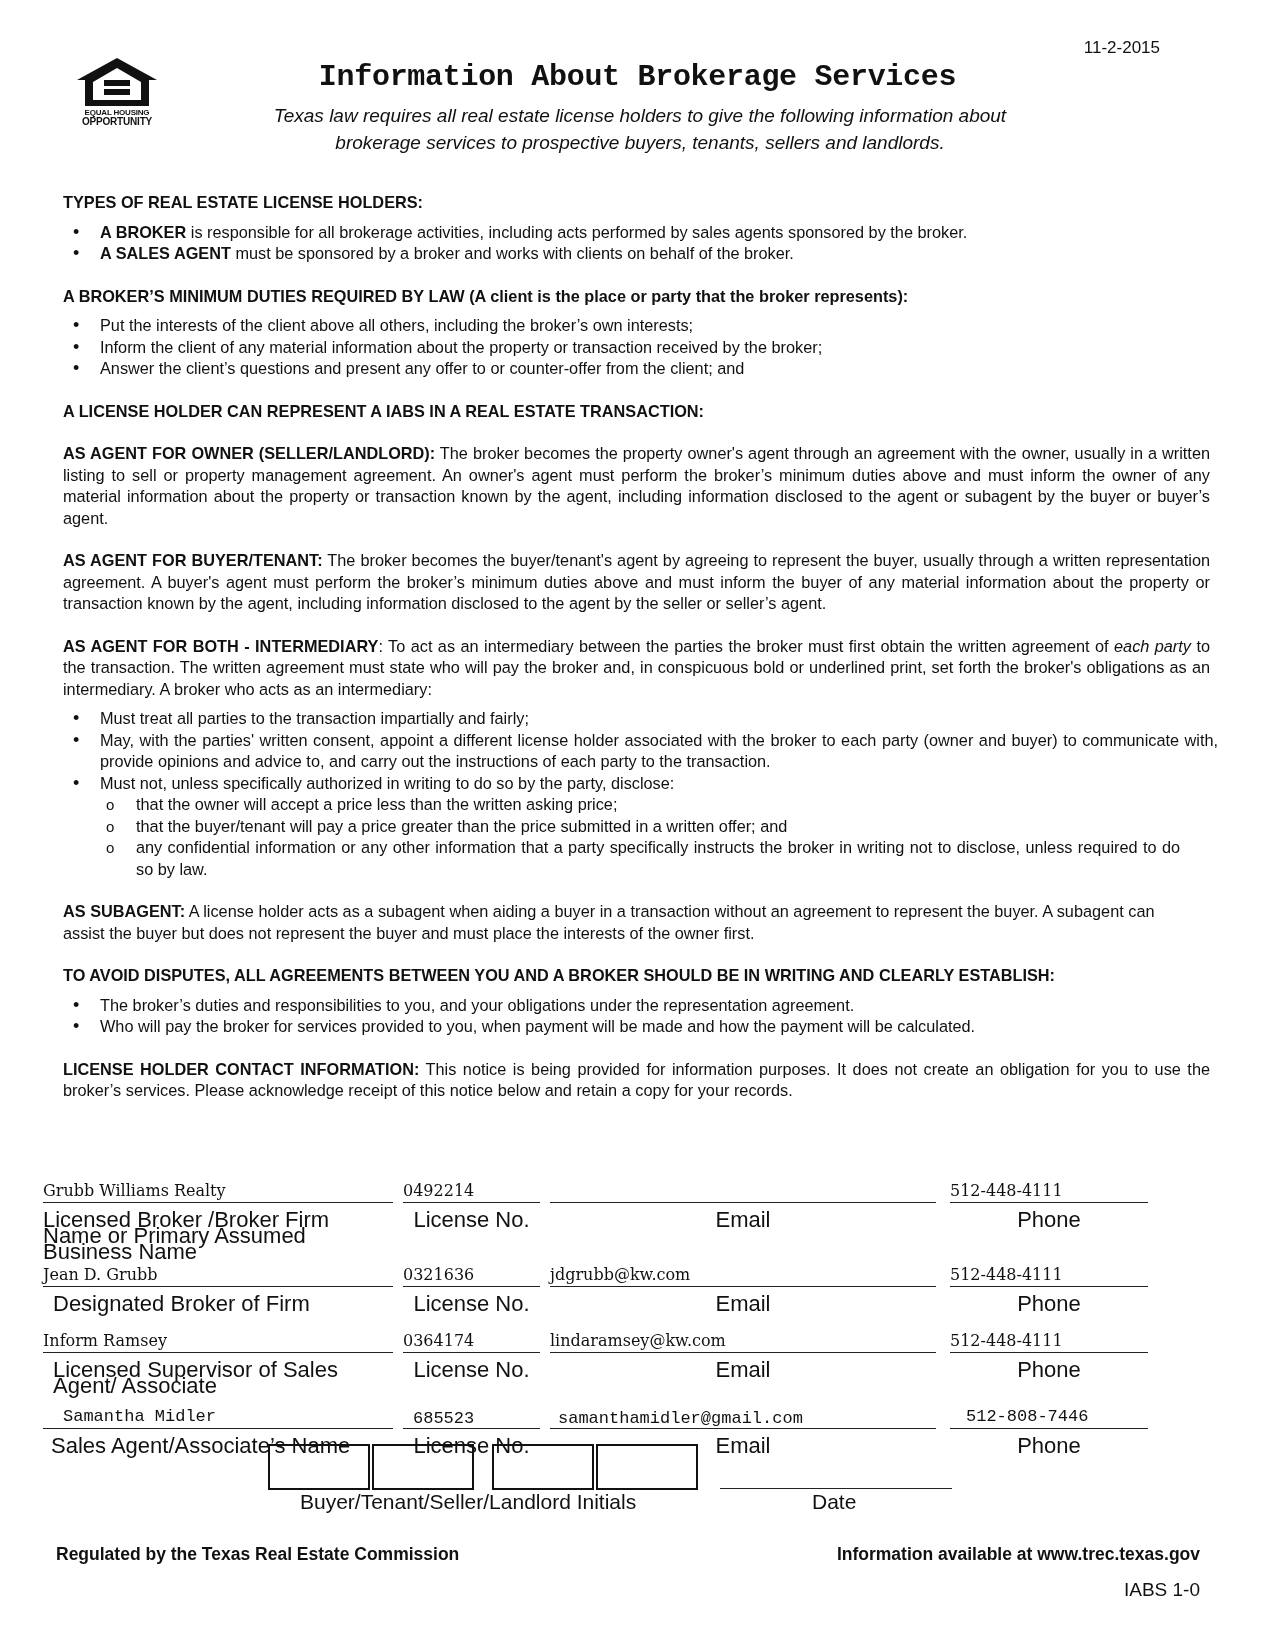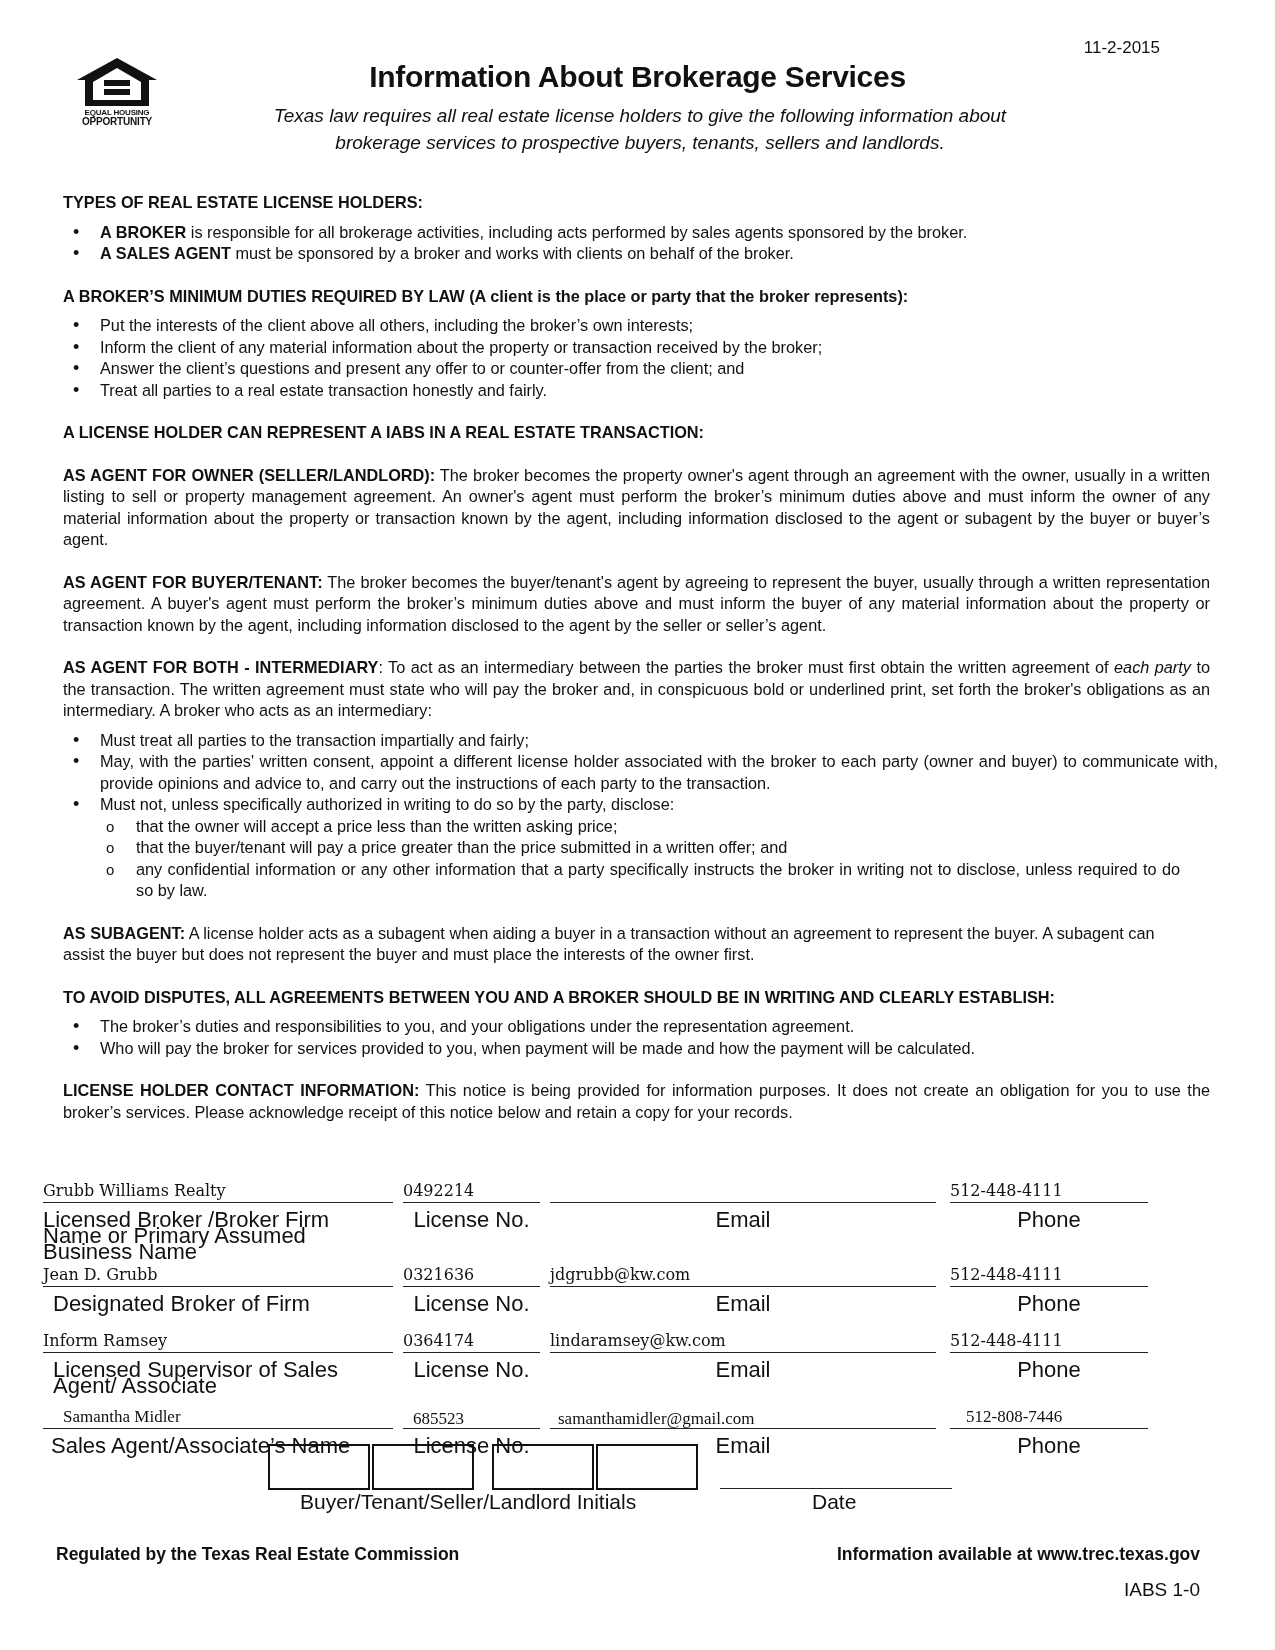--- a/index.html
+++ b/index.html
@@ -7,36 +7,36 @@
     width: 1275px; height: 1650px; position: relative; overflow: hidden;
     font-family: "Liberation Sans", sans-serif; color: #111;
   }
   .page { position: absolute; left: 0; top: 0; width: 1275px; height: 1650px; }
   .rev { position: absolute; right: 115px; top: 38px; font-size: 17px; font-family: "Liberation Sans", sans-serif; }
   .logo { position: absolute; left: 72px; top: 56px; width: 90px; height: 72px; }
   .logo svg { display: block; margin: 0 auto; }
   .logo .l1, .logo .l2 { text-align: center; font-weight: bold; font-family: "Liberation Sans", sans-serif; line-height: 9px; letter-spacing: -0.2px; }
   .logo .l1 { font-size: 8px; }
   .logo .l2 { font-size: 10px; }
-  .title { position: absolute; left: 0; width: 1275px; top: 60px; text-align: center; font-family: Liberation Sans, sans-serif; font-weight: bold; font-size: 30px; letter-spacing: -0.3px; }
+  .title { position: absolute; left: 0; width: 1275px; top: 60px; text-align: center; font-family: Liberation Mono, monospace; font-weight: bold; font-size: 30px; letter-spacing: -0.3px; }
   .subtitle { position: absolute; left: 200px; width: 880px; top: 102px; text-align: center; font-style: italic; font-size: 19px; line-height: 27px; }
   .body { position: absolute; left: 55px; top: 184px; width: 1163px; font-size: 16.3px; line-height: 21.5px; }
   .body p { margin: 8px; }
   .h { font-weight: bold; }
   .sec { margin-bottom: 21px; }
   .just { text-align: justify; }
   ul { margin: 0; padding-left: 45px; list-style: none; }
   ul li { position: relative; }
   ul li::before { content: "\2022"; position: absolute; left: -27px; font-size: 18px; }
   ul.sub { padding-left: 36px; }
   ul.sub li::before { content: "o"; left: -30px; font-size: 15px; }
   .contact { position: absolute; left: 43px; top: 1180px; width: 1170px; }
   .crow { position: relative; height: 84px; }
   .fld { position: absolute; top: 0; border-bottom: 1.5px solid #222; height: 22px; font-family: "DejaVu Serif", serif; font-size: 16px; line-height: 22px; white-space: nowrap; }
-  .fld.sans { font-family: Liberation Serif, serif; font-size: 17px; }
+  .fld.sans { font-family: Liberation Mono, monospace; font-size: 17px; }
   .lbl { position: absolute; top: 32px; font-size: 22px; line-height: 16px; }
   .lbl.c { text-align: center; }
   .f-name { left: 0; width: 350px; }
   .f-lic { left: 360px; width: 137px; }
   .f-email { left: 507px; width: 386px; }
   .f-phone { left: 907px; width: 198px; }
   .initials { position: absolute; top: 1444px; left: 268px; height: 44px; }
   .ibox { position: absolute; top: 0; width: 98px; height: 42px; border: 2px solid #111; }
   .initials-label { position: absolute; top: 1490px; left: 300px; font-size: 21px; }
   .date-line { position: absolute; top: 1488px; left: 720px; width: 232px; border-bottom: 1.5px solid #222; }
@@ -78,21 +78,20 @@
         <li><b>A SALES AGENT</b><span> must be sponsored by a broker and works with clients on behalf of the broker.</span></li>
       </ul>
     </div>
 
     <div class="sec">
       <p class="h">A BROKER’S MINIMUM DUTIES REQUIRED BY LAW (A client is the place or party that the broker represents):</p>
       <ul>
         <li>Put the interests of the client above all others, including the broker’s own interests;</li>
         <li>Inform the client of any material information  about the property or transaction received by the broker;</li>
         <li>Answer the client’s questions and present any offer to or counter-offer from the client; and</li>
-        <li>Treat all parties to a real estate transaction honestly and fairly.</li>
       </ul>
     </div>
 
     <div class="sec">
       <p class="h">A LICENSE HOLDER CAN REPRESENT A IABS IN A REAL ESTATE TRANSACTION:</p>
     </div>
 
     <div class="sec just">
       <p><b>AS AGENT FOR OWNER (SELLER/LANDLORD):</b><span>  The broker becomes the property owner's agent through an agreement with the owner, usually in a written listing to sell or property management agreement. An owner's agent must perform the broker’s minimum duties above and must inform the owner of any material information about the property or transaction known by the agent, including information disclosed to the agent or subagent by the buyer or buyer’s agent.</span></p>
     </div>

